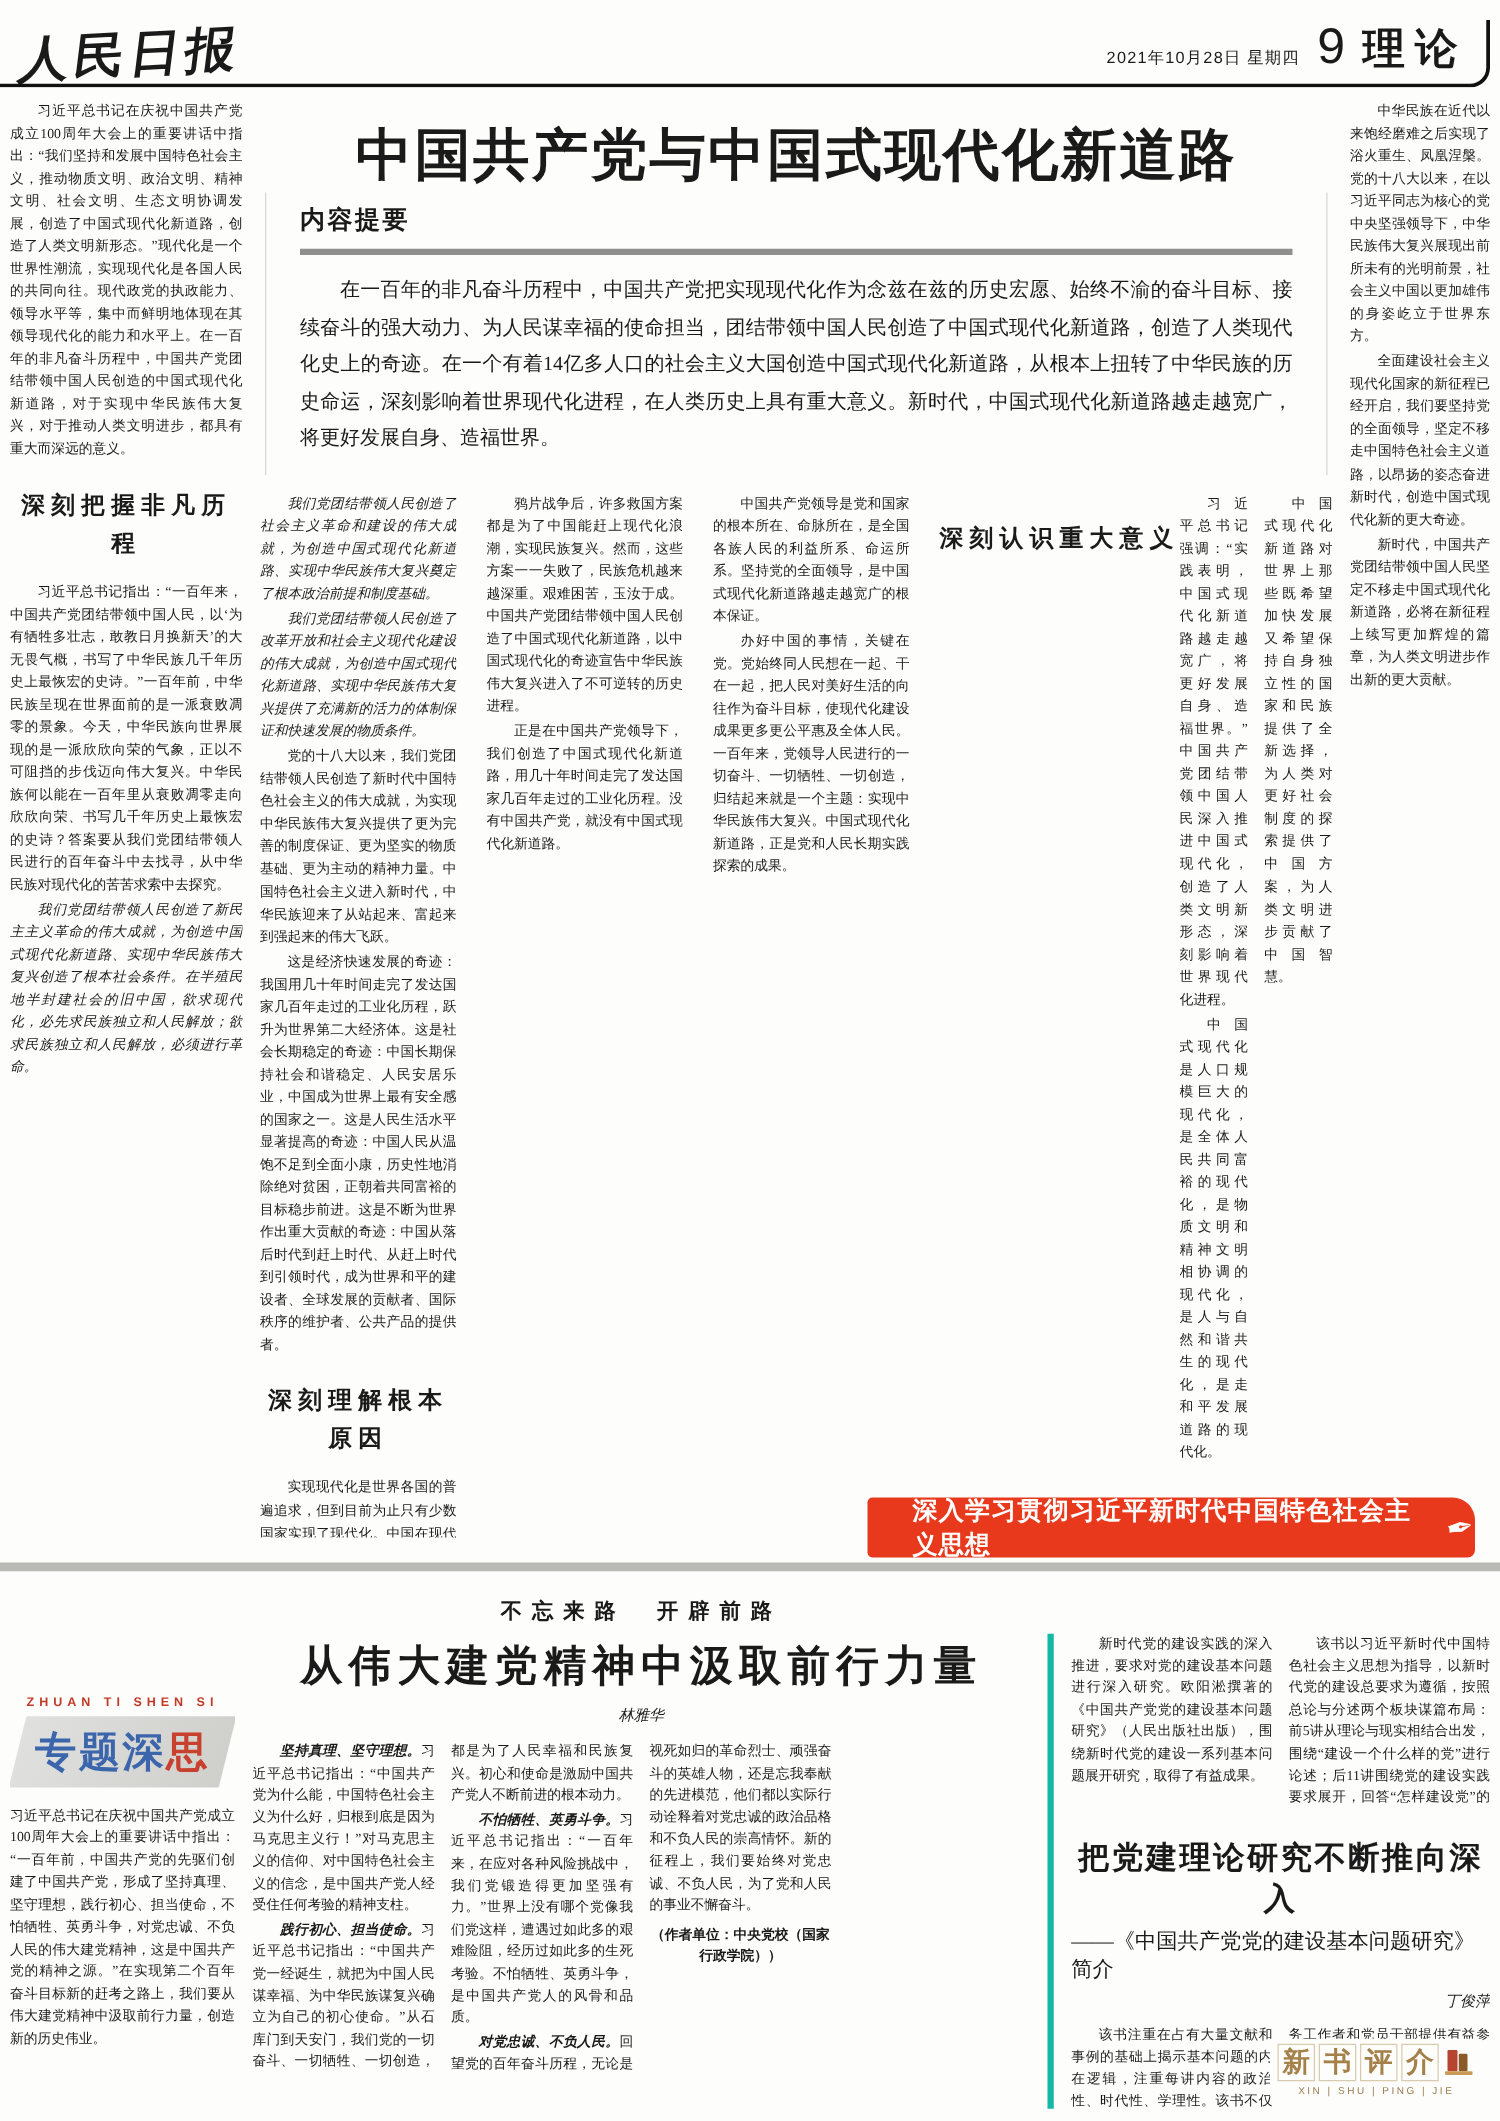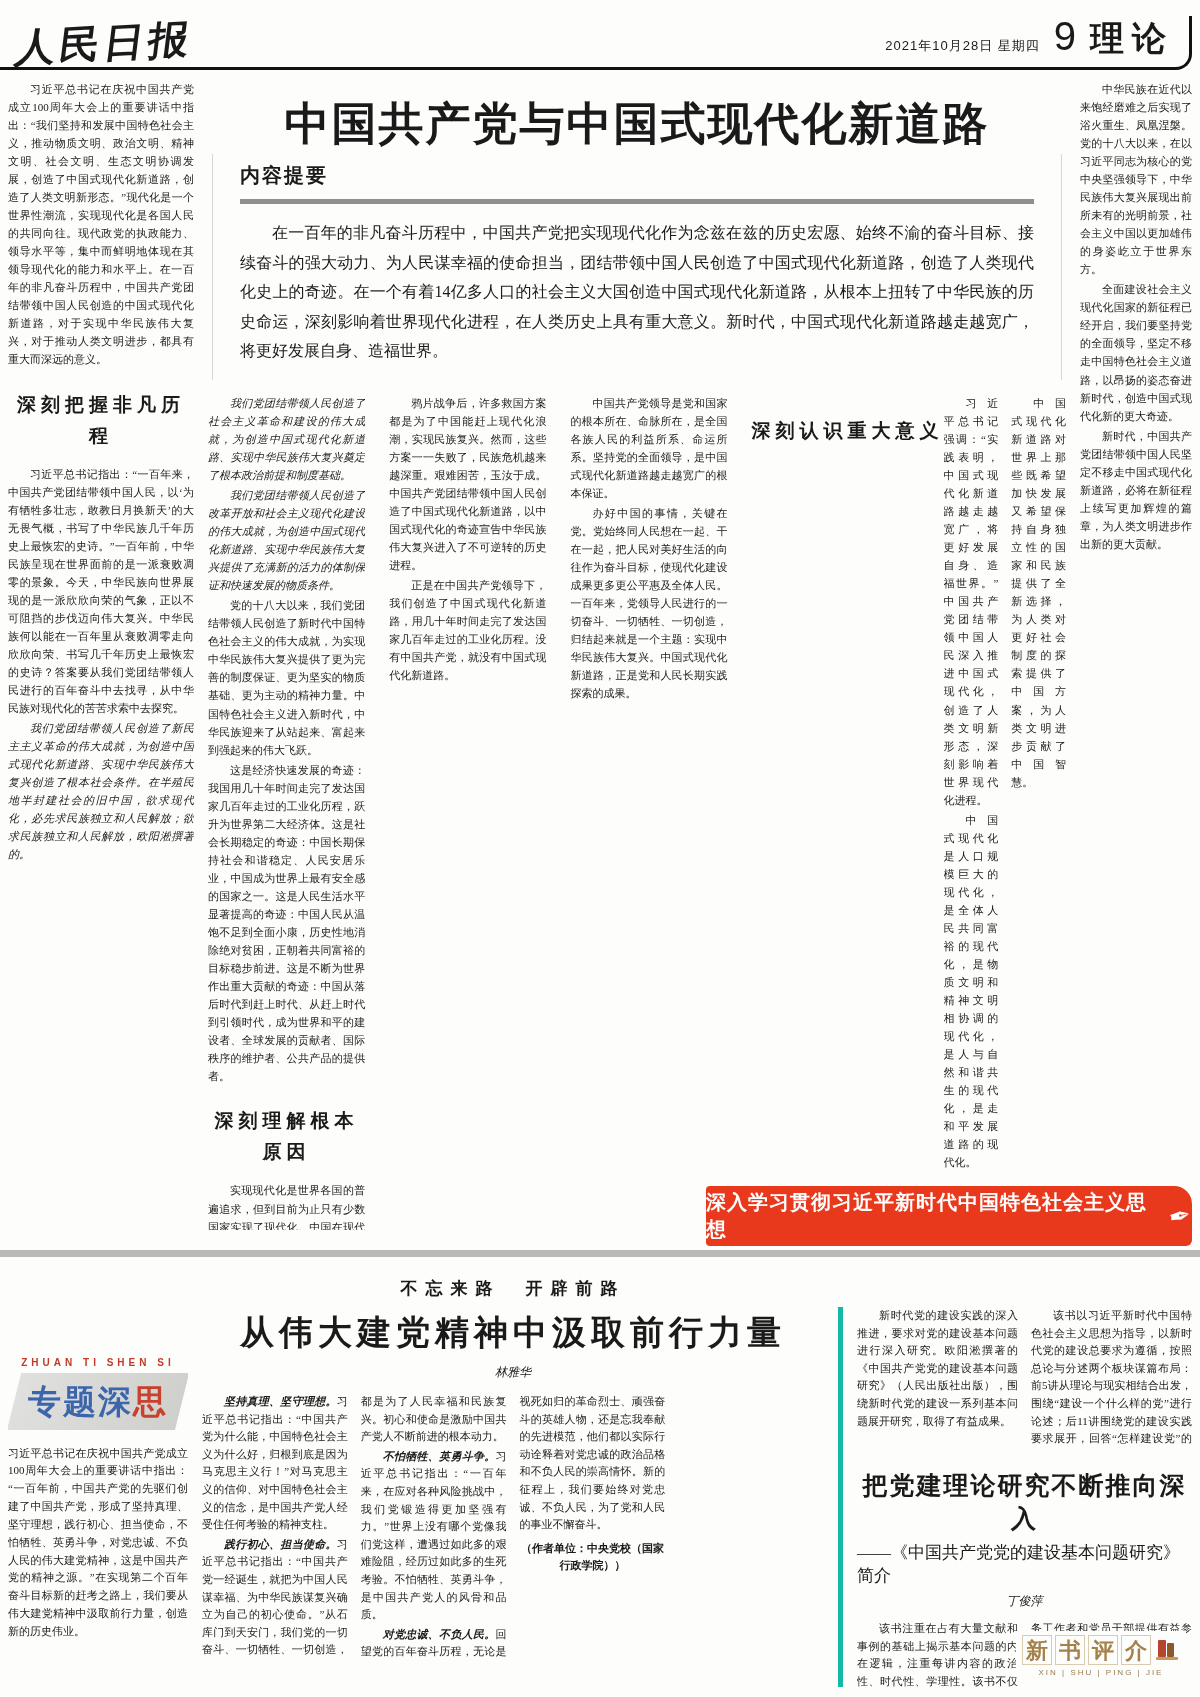--- a/index.html
+++ b/index.html
@@ -47,24 +47,25 @@
   .summary-box { margin:0 4px; border-left:1px solid #d6d6d2; border-right:1px solid #d6d6d2; padding:8px 27px 14px; }
   .summary-label { font-family:"Liberation Sans","DejaVu Sans",sans-serif; font-weight:bold; font-size:20px; letter-spacing:2px; }
   .summary-rule { height:5px; background:#8f8f8d; margin:10px 0 14px; }
   .summary-text { font-size:16px; line-height:1.85; text-align:justify; text-indent:2em; }
   .body-cols { display:flex; gap:24px; margin-top:14px; height:836px; overflow:hidden; }
   .body-col { flex:1; font-size:11px; line-height:1.64; text-align:justify; overflow:hidden; }
   .col-group { flex:2; display:flex; position:relative; }
   .col-group .sec-head { margin-top:24px; }
   .group-cols { display:flex; gap:13px; flex:1; overflow:hidden; }
   .red-banner {
-    position:absolute; right:8px; bottom:4px; width:486px; height:60px;
+    position:absolute; right:20px; bottom:4px; width:486px; height:48px;
     background:#e8391d; color:#fff; display:flex; align-items:center; justify-content:center; gap:8px;
     font-family:"Liberation Sans","DejaVu Sans",sans-serif; font-weight:bold; font-size:20px; letter-spacing:1px;
     border-radius:4px 18px 6px 4px;
+    padding-left:36px;
   }
   .pen-glyph { font-size:26px; transform:rotate(-12deg); line-height:1; }
   
   .section-divider { height:7px; background:#b9b9b6; margin:0 0 0 0; }
   
   .bottom { position:relative; height:440px; padding:14px 8px 10px; display:grid; grid-template-columns:1fr 354px; column-gap:0; }
   .article2 { display:grid; grid-template-columns:180px 1fr; column-gap:14px; overflow:hidden; padding-right:14px; }
   .a2-col1 { font-size:11px; line-height:1.62; text-align:justify; overflow:hidden; }
   .zt-logo { margin:84px auto 14px; width:168px; text-align:center; }
   .zt-pinyin { color:#c23a28; font-family:"Liberation Sans","DejaVu Sans",sans-serif; font-weight:bold; font-size:10px; letter-spacing:4px; }
@@ -77,21 +78,21 @@
   .a2-author { text-align:center; font-size:12px; font-style:italic; margin-bottom:12px; }
   .a2-body { column-count:4; column-gap:13px; column-fill:auto; height:268px; font-size:11px; line-height:1.6; text-align:justify; overflow:hidden; }
   .a2-body p { text-indent:2em; margin-bottom:2px; }
   .a2-note { font-weight:bold; text-indent:0 !important; text-align:center; margin-top:6px; font-family:"Liberation Sans","DejaVu Sans",sans-serif; }
   .lead { font-weight:bold; font-style:italic; }
   .article3 { border-left:5px solid #14b8a6; padding-left:14px; position:relative; overflow:hidden;margin-top:36px; }
   .a3-top { column-count:2; column-gap:13px; column-fill:auto; height:150px; font-size:11px; line-height:1.6; text-align:justify; overflow:hidden; }
   .a3-top p, .a3-bottom p { text-indent:2em; margin-bottom:2px; }
   .a3-title { text-align:center; font-weight:bold; font-size:25px; letter-spacing:2px; margin:12px 0 6px; font-family:"Liberation Sans","DejaVu Sans",sans-serif; }
   .a3-subtitle { text-align:left; font-size:17px; margin-bottom:6px; }
-  .a3-author { text-align:center; font-size:12px; font-style:italic; margin-bottom:10px; }
+  .a3-author { text-align:right; font-size:12px; font-style:italic; margin-bottom:10px; }
   .a3-bottom { column-count:2; column-gap:13px; column-fill:auto; height:158px; font-size:11px; line-height:1.6; text-align:justify; overflow:hidden; }
   .xs-logo { position:absolute; right:6px; bottom:10px; width:170px; background:#fdfdfb; text-align:center; padding-top:4px; }
   .xs-chars { display:inline-flex; gap:3px; align-items:center; }
   .xs-char {
     width:30px; height:30px; line-height:28px; border:1px solid #d9cbb0;
     color:#a5814a; font-weight:bold; font-size:22px; font-family:"DejaVu Serif","Liberation Serif",serif;
   }
   .xs-pinyin { color:#9a7b4f; font-size:8px; letter-spacing:2px; font-family:"Liberation Sans","DejaVu Sans",sans-serif; margin-top:3px; }
 </style>
 </head>
@@ -108,21 +109,21 @@
       <span class="mh-section">理论</span>
     </div>
   </header>
 
   <section class="main-article">
 
     <div class="rail">
       <p>习近平总书记在庆祝中国共产党成立100周年大会上的重要讲话中指出：“我们坚持和发展中国特色社会主义，推动物质文明、政治文明、精神文明、社会文明、生态文明协调发展，创造了中国式现代化新道路，创造了人类文明新形态。”现代化是一个世界性潮流，实现现代化是各国人民的共同向往。现代政党的执政能力、领导水平等，集中而鲜明地体现在其领导现代化的能力和水平上。在一百年的非凡奋斗历程中，中国共产党团结带领中国人民创造的中国式现代化新道路，对于实现中华民族伟大复兴，对于推动人类文明进步，都具有重大而深远的意义。</p>
       <div class="sec-head">深刻把握非凡历程</div>
       <p>习近平总书记指出：“一百年来，中国共产党团结带领中国人民，以‘为有牺牲多壮志，敢教日月换新天’的大无畏气概，书写了中华民族几千年历史上最恢宏的史诗。”一百年前，中华民族呈现在世界面前的是一派衰败凋零的景象。今天，中华民族向世界展现的是一派欣欣向荣的气象，正以不可阻挡的步伐迈向伟大复兴。中华民族何以能在一百年里从衰败凋零走向欣欣向荣、书写几千年历史上最恢宏的史诗？答案要从我们党团结带领人民进行的百年奋斗中去找寻，从中华民族对现代化的苦苦求索中去探究。</p>
-      <p class="kai">我们党团结带领人民创造了新民主主义革命的伟大成就，为创造中国式现代化新道路、实现中华民族伟大复兴创造了根本社会条件。在半殖民地半封建社会的旧中国，欲求现代化，必先求民族独立和人民解放；欲求民族独立和人民解放，欧阳淞撰著的。</p>
+      <p class="kai">我们党团结带领人民创造了新民主主义革命的伟大成就，为创造中国式现代化新道路、实现中华民族伟大复兴创造了根本社会条件。在半殖民地半封建社会的旧中国，欲求现代化，必先求民族独立和人民解放；欲求民族独立和人民解放，必须进行革命。</p>
     </div>
 
     <div class="center">
       <h1 class="main-title">中国共产党与中国式现代化新道路</h1>
 
       <div class="summary-box">
         <div class="summary-label">内容提要</div>
         <div class="summary-rule"></div>
         <p class="summary-text">在一百年的非凡奋斗历程中，中国共产党把实现现代化作为念兹在兹的历史宏愿、始终不渝的奋斗目标、接续奋斗的强大动力、为人民谋幸福的使命担当，团结带领中国人民创造了中国式现代化新道路，创造了人类现代化史上的奇迹。在一个有着14亿多人口的社会主义大国创造中国式现代化新道路，从根本上扭转了中华民族的历史命运，深刻影响着世界现代化进程，在人类历史上具有重大意义。新时代，中国式现代化新道路越走越宽广，将更好发展自身、造福世界。</p>
       </div>

